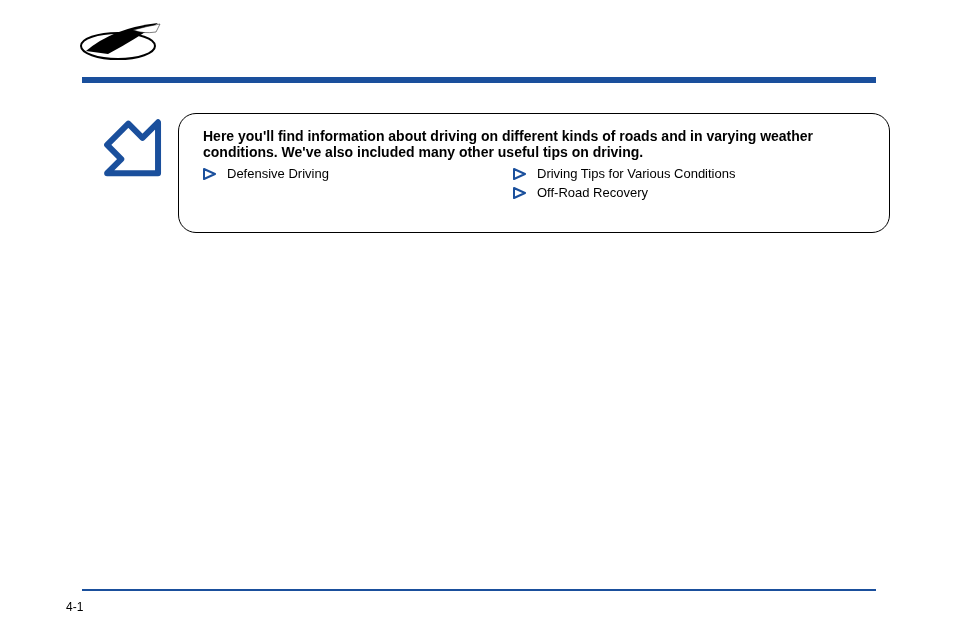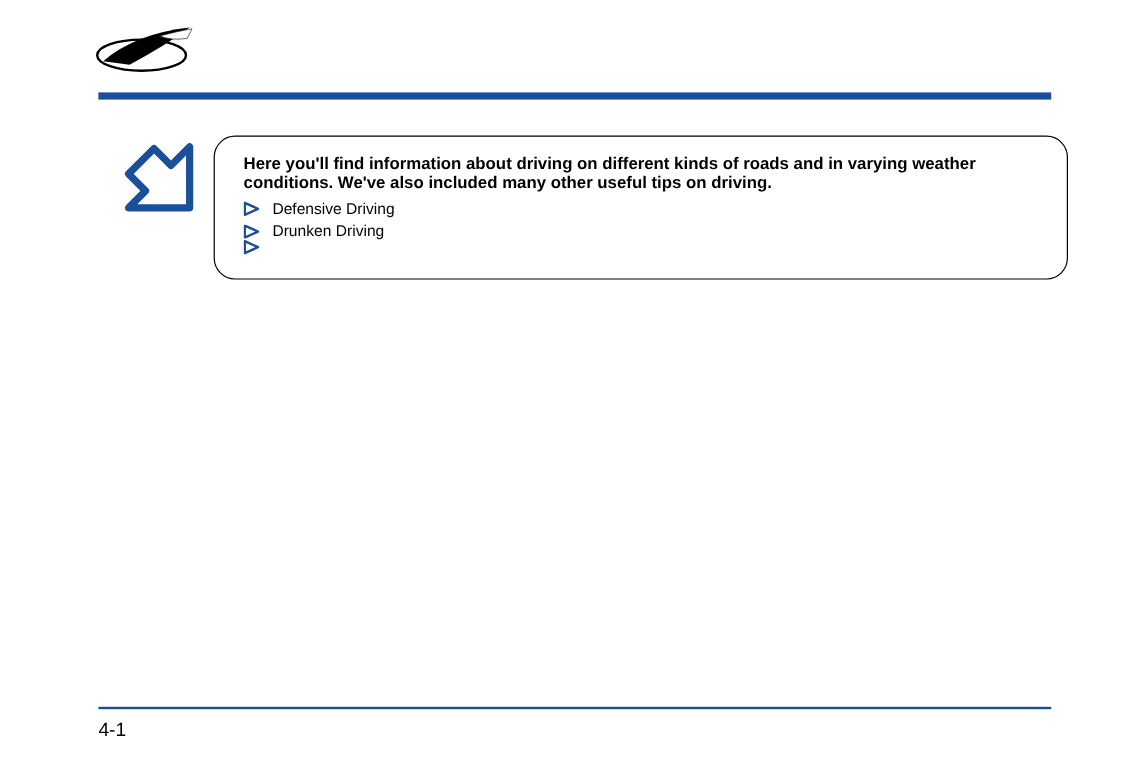--- a/index.html
+++ b/index.html
@@ -3,28 +3,28 @@
   <meta charset="utf-8">
   <style>
     * { margin: 0; padding: 0; box-sizing: border-box; }
     html, body { width: 954px; height: 637px; background: #fff; font-family: Arial, Helvetica, sans-serif; }
     .page { position: relative; width: 954px; height: 637px; }
     .logo { position: absolute; top: 18px; left: 78px; }
     .top-rule { position: absolute; top: 77px; left: 82px; width: 794px; height: 6px; background: #1a4f9c; }
     .arrow { position: absolute; top: 112px; left: 94px; }
     .box { position: absolute; top: 113px; left: 178px; width: 712px; height: 120px; border: 1.5px solid #000; border-radius: 18px; padding: 14px 40px 10px 24px; }
     .box-title { font-size: 14px; font-weight: bold; margin-bottom: 6px; }
-    .cols { display: flex; gap: 0; flex-direction: column; }
+    .cols { display: flex; gap: 0; }
     .col { display: flex; flex-direction: column; gap: 4px; }
     .col.left { width: 310px; }
     .col.right { width: 330px; }
     .item { display: flex; align-items: center; gap: 10px; font-size: 13px; }
     .bullet { flex-shrink: 0; display: inline-flex; }
     .bottom-rule { position: absolute; top: 589px; left: 82px; width: 794px; height: 2px; background: #1a4f9c; }
-    .page-num { position: absolute; top: 600px; left: 82px; font-size: 16px; }
+    .page-num { position: absolute; top: 600px; left: 66px; font-size: 12px; }
   </style>
 </head>
 <body>
 <div class="page">
 
 <div class="logo">
   <svg width="90" height="48" viewBox="0 0 90 48">
     <ellipse cx="40" cy="28" rx="37" ry="13" fill="none" stroke="#000" stroke-width="2"></ellipse>
     <path d="M 8 33 Q 35 10 80 5 Q 60 20 30 36 Z" fill="#000"></path>
     <path d="M 55 12 Q 70 8 82 6 L 78 14 Q 65 16 55 12 Z" fill="#fff" stroke="#000" stroke-width="0.5"></path>
@@ -44,36 +44,37 @@
   <div class="cols">
     <div class="col left">
       <div class="item">
         <span class="bullet">
           <svg width="14" height="12" viewBox="0 0 14 12">
                 <path d="M1 1 L12 6 L1 11 Z" fill="#fff" stroke="#1a4f9c" stroke-width="2" stroke-linejoin="round"></path>
               </svg>
         </span>
         <span>Defensive Driving</span>
       </div>
-      <div class="item">
-        <span class="bullet">
-          <svg width="14" height="12" viewBox="0 0 14 12">
-                <path d="M1 1 L12 6 L1 11 Z" fill="#fff" stroke="#1a4f9c" stroke-width="2" stroke-linejoin="round"></path>
-              </svg>
-        </span>
-        <span>Drunken Driving</span>
-      </div>
     </div>
     <div class="col right">
       <div class="item">
         <span class="bullet">
           <svg width="14" height="12" viewBox="0 0 14 12">
                 <path d="M1 1 L12 6 L1 11 Z" fill="#fff" stroke="#1a4f9c" stroke-width="2" stroke-linejoin="round"></path>
               </svg>
         </span>
+        <span>Driving Tips for Various Conditions</span>
+      </div>
+      <div class="item">
+        <span class="bullet">
+          <svg width="14" height="12" viewBox="0 0 14 12">
+                <path d="M1 1 L12 6 L1 11 Z" fill="#fff" stroke="#1a4f9c" stroke-width="2" stroke-linejoin="round"></path>
+              </svg>
+        </span>
+        <span>Off-Road Recovery</span>
       </div>
     </div>
   </div>
 </div>
 
 <div class="bottom-rule"></div>
 <div class="page-num">4-1</div>
 
 </div>
 

